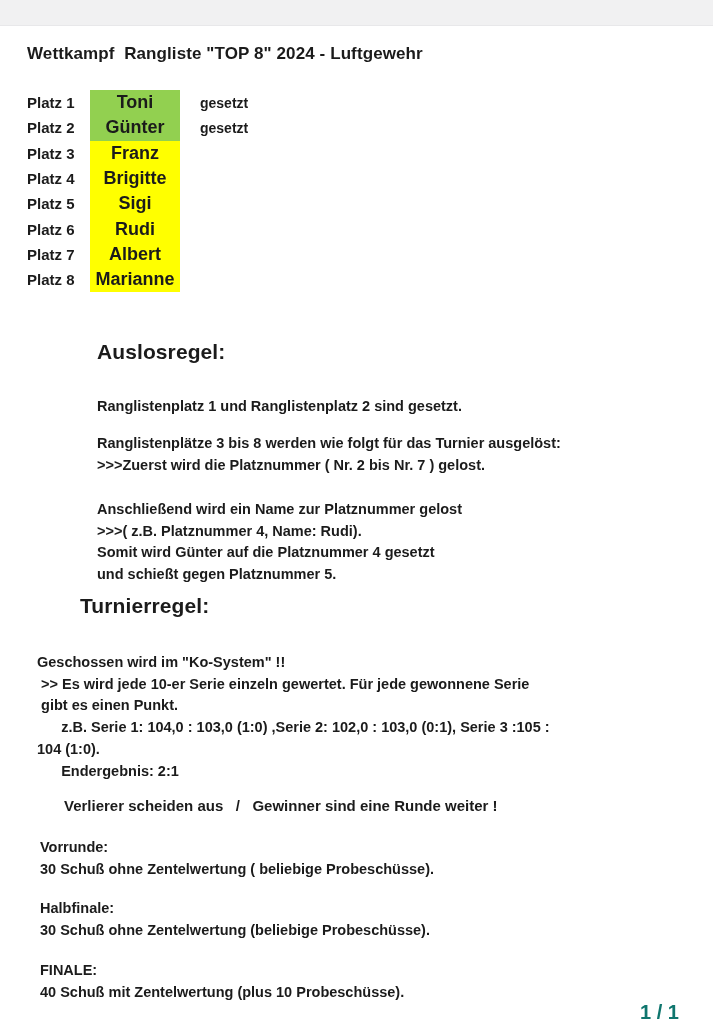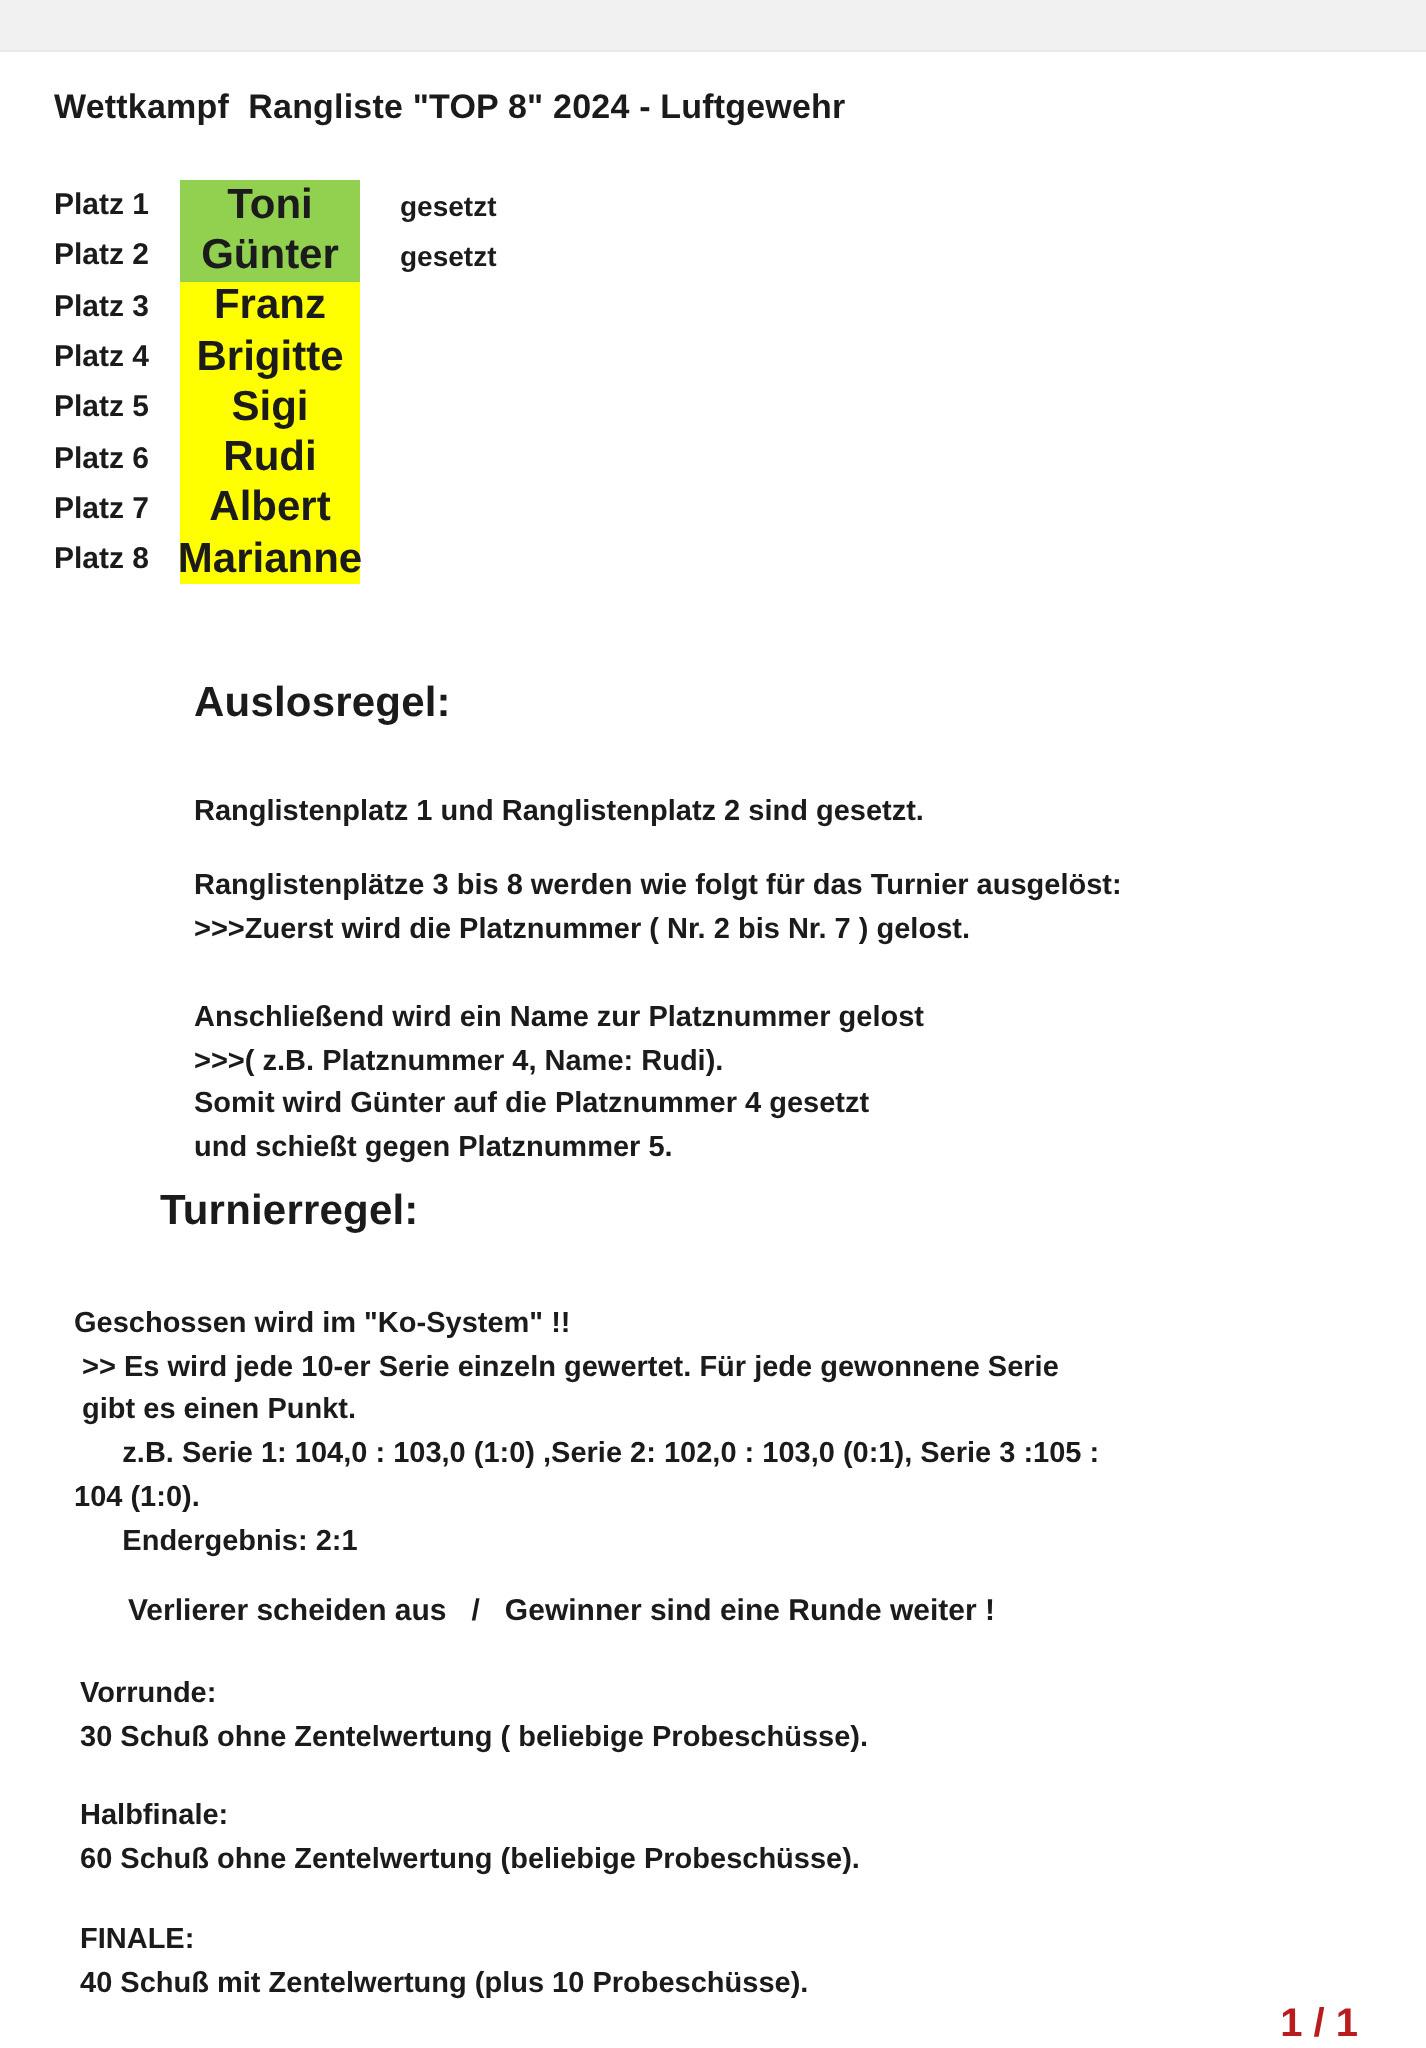--- a/index.html
+++ b/index.html
@@ -43,21 +43,21 @@
   .rank-label {
     width: 63px;
     font-size: 15px;
   }
   .rank-box {
     width: 90px;
     height: 25.3px;
     display: flex;
     align-items: center;
     justify-content: center;
-    font-size: 21px;
+    font-size: 18px;
   }
   .rank-box.green { background: var(--green, #92d050); }
   .rank-box.yellow { background: var(--yellow, #ffff00); }
   .rank-status {
     padding-left: 20px;
     font-size: 14px;
   }
   .section-heading {
     position: absolute;
     font-size: 21px;
@@ -77,21 +77,21 @@
   #p-a3 { left: 97px; top: 499px; }
   #p-t1 { left: 37px; top: 652px; }
   #p-t2 { left: 40px; top: 795px; font-size: 15px; margin-left: 24px; }
   #p-t3 { left: 40px; top: 837px; }
   #p-t4 { left: 40px; top: 898px; }
   #p-t5 { left: 40px; top: 960px; }
   .page-indicator {
     position: absolute;
     right: 34px; top: 1001px;
     font-size: 20px;
-    color: #b91c1c;
+    color: #0f766e;
     white-space: pre;
   }
 </style>
 </head>
 <body>
 
 <div class="top-strip"></div>
 
 <div class="doc-title">Wettkampf  Rangliste "TOP 8" 2024 - Luftgewehr</div>
 
@@ -151,17 +151,17 @@
 <div id="p-t1" class="para">Geschossen wird im "Ko-System" !!
  &gt;&gt; Es wird jede 10-er Serie einzeln gewertet. Für jede gewonnene Serie
  gibt es einen Punkt.
       z.B. Serie 1: 104,0 : 103,0 (1:0) ,Serie 2: 102,0 : 103,0 (0:1), Serie 3 :105 :
 104 (1:0).
       Endergebnis: 2:1</div>
 <div id="p-t2" class="para">Verlierer scheiden aus   /   Gewinner sind eine Runde weiter !</div>
 <div id="p-t3" class="para">Vorrunde:
 30 Schuß ohne Zentelwertung ( beliebige Probeschüsse).</div>
 <div id="p-t4" class="para">Halbfinale:
-60 Schuß ohne Zentelwertung (beliebige Probeschüsse).</div>
+30 Schuß ohne Zentelwertung (beliebige Probeschüsse).</div>
 <div id="p-t5" class="para">FINALE:
 40 Schuß mit Zentelwertung (plus 10 Probeschüsse).</div>
 
 <div class="page-indicator">1 / 1</div>
 
 </body></html>

